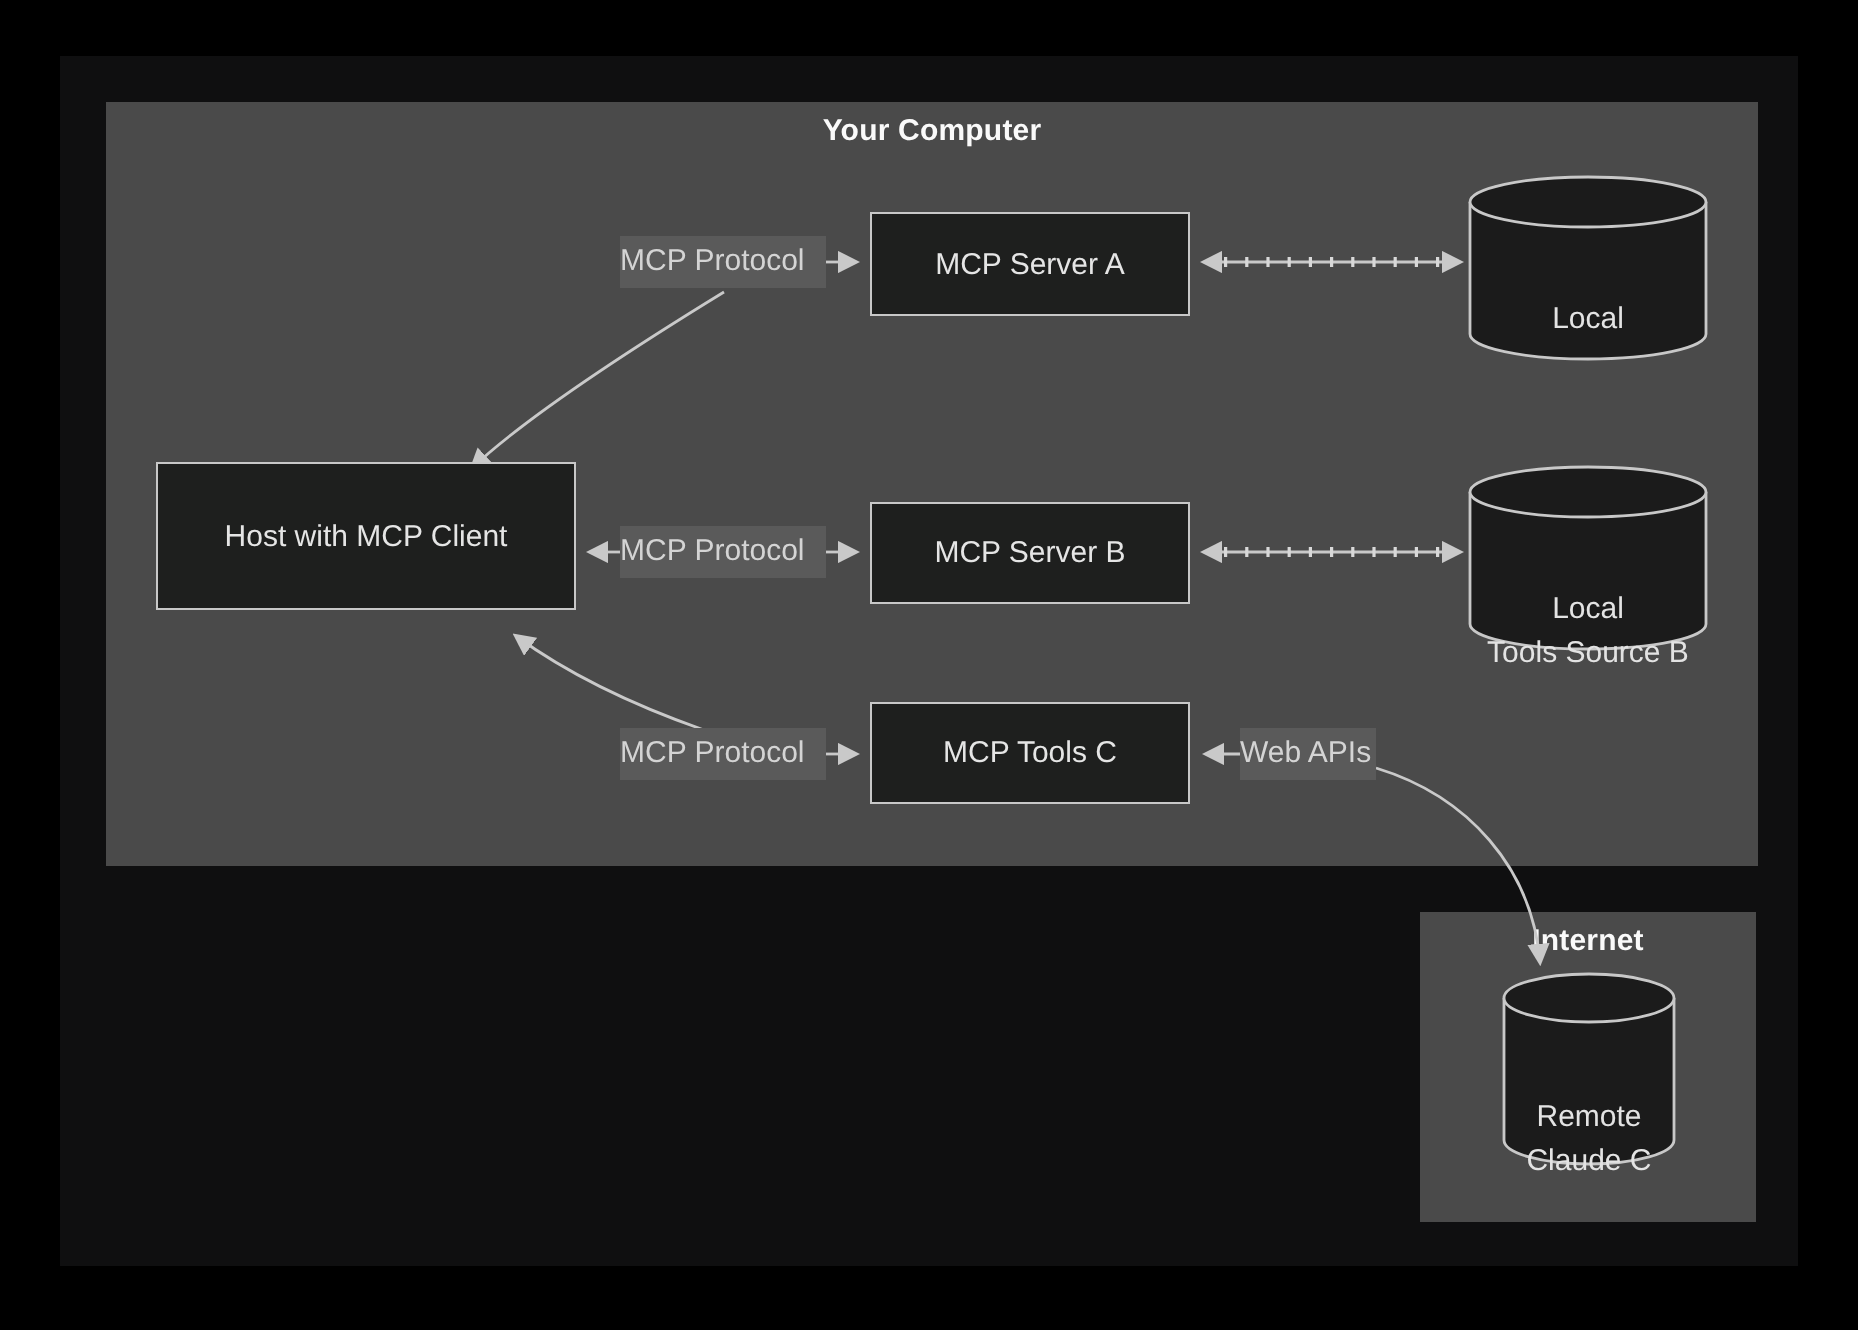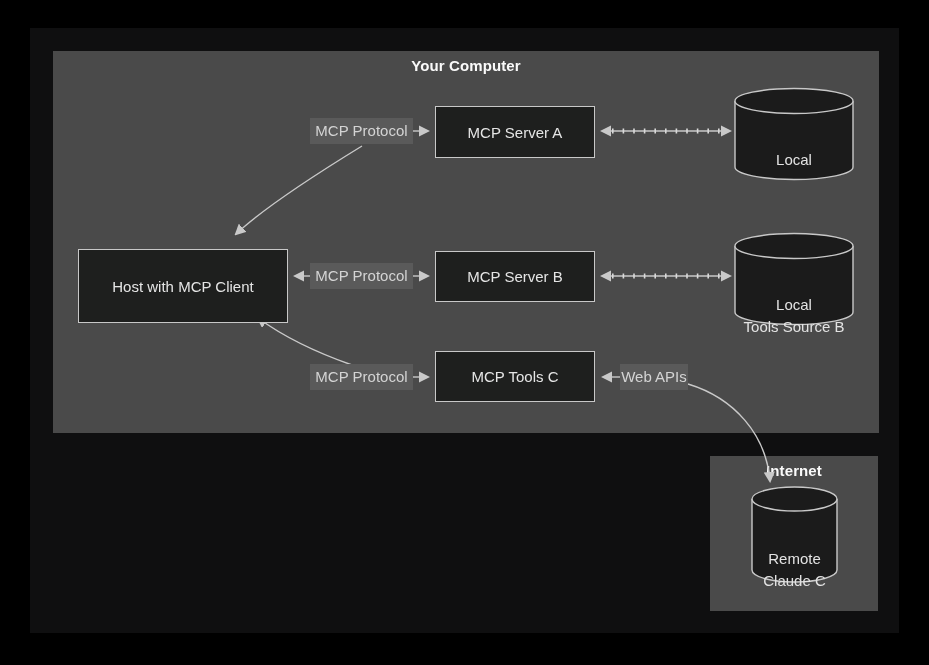--- a/index.html
+++ b/index.html
@@ -47,31 +47,31 @@
     color: #e5e5e5;
     font-size: 15px;
     display: flex;
     flex-direction: column;
     align-items: center;
     justify-content: center;
     text-align: center;
     box-sizing: border-box;
     line-height: 25px;
   }
-  #host-node   { left: 78px;  top: 249px; width: 210px; height: 74px; }
+  #host-node   { left: 78px;  top: 231px; width: 210px; height: 74px; }
   #server-a    { left: 435px; top: 106px; width: 160px; height: 52px; }
   #server-b    { left: 435px; top: 251px; width: 160px; height: 51px; }
   #server-c    { left: 435px; top: 351px; width: 160px; height: 51px; }
   .chip {
     background: #5a5a5a;
     color: #d4d4d4;
     font-size: 15px;
     height: 26px;
     line-height: 26px;
-    text-align: center;
+    text-align: left;
     white-space: nowrap;
   }
   #chip-protocol-a { left: 310px; top: 118px; width: 103px; }
   #chip-protocol-b { left: 310px; top: 263px; width: 103px; }
   #chip-protocol-c { left: 310px; top: 364px; width: 103px; }
   #chip-web-apis   { left: 620px; top: 364px; width: 68px; }
   .cyl-label {
     color: #e3e3e3;
     font-size: 15px;
     line-height: 22px;

